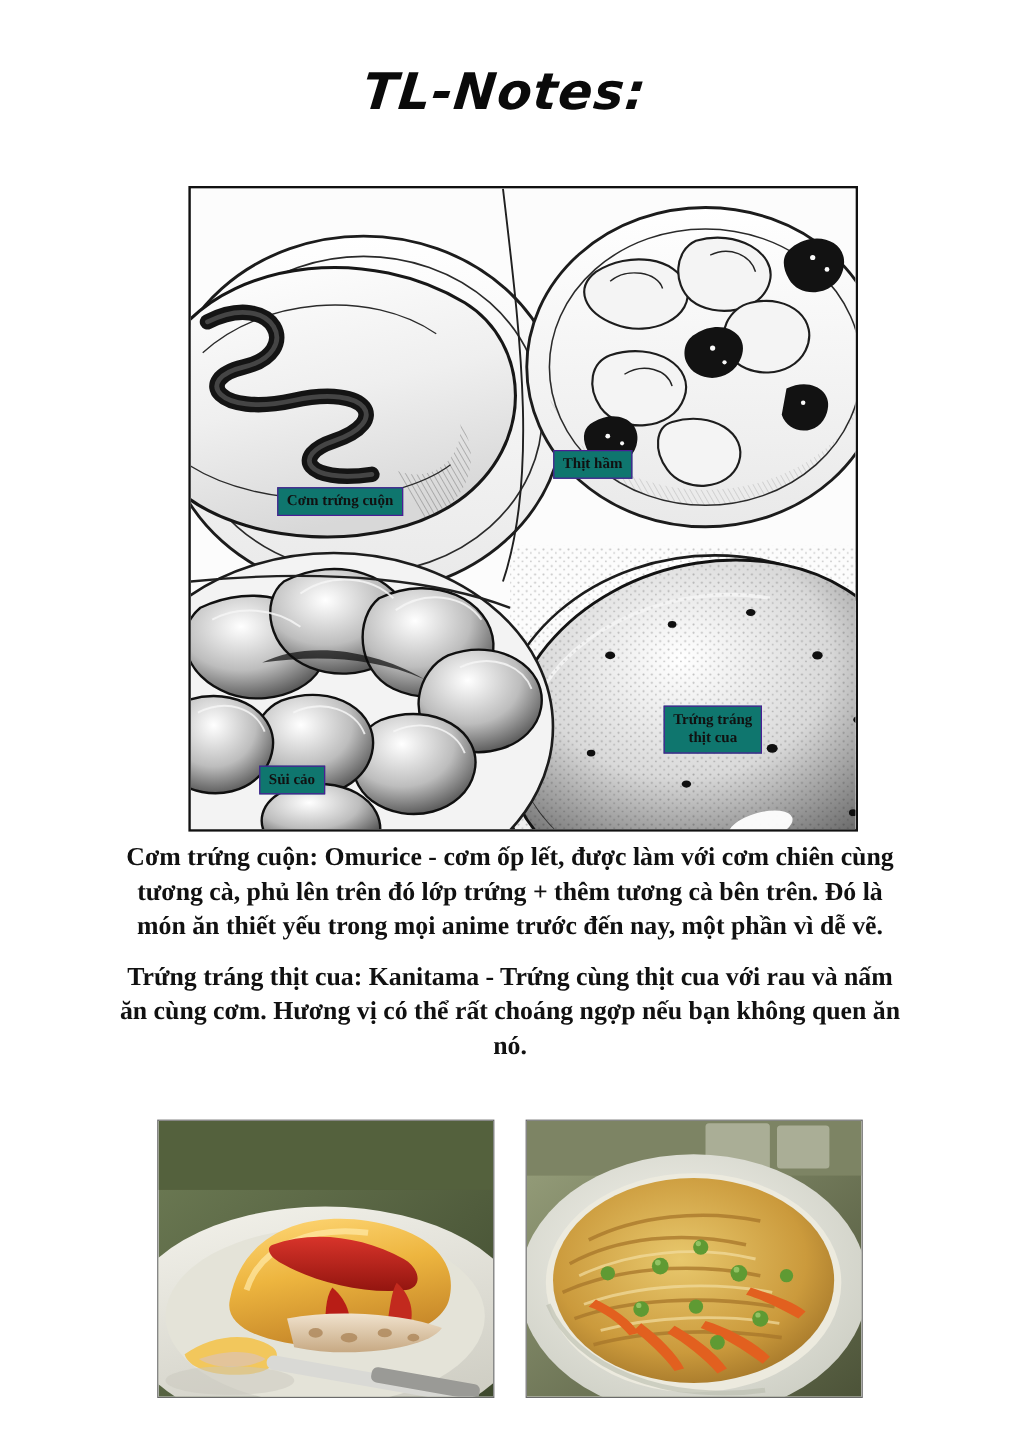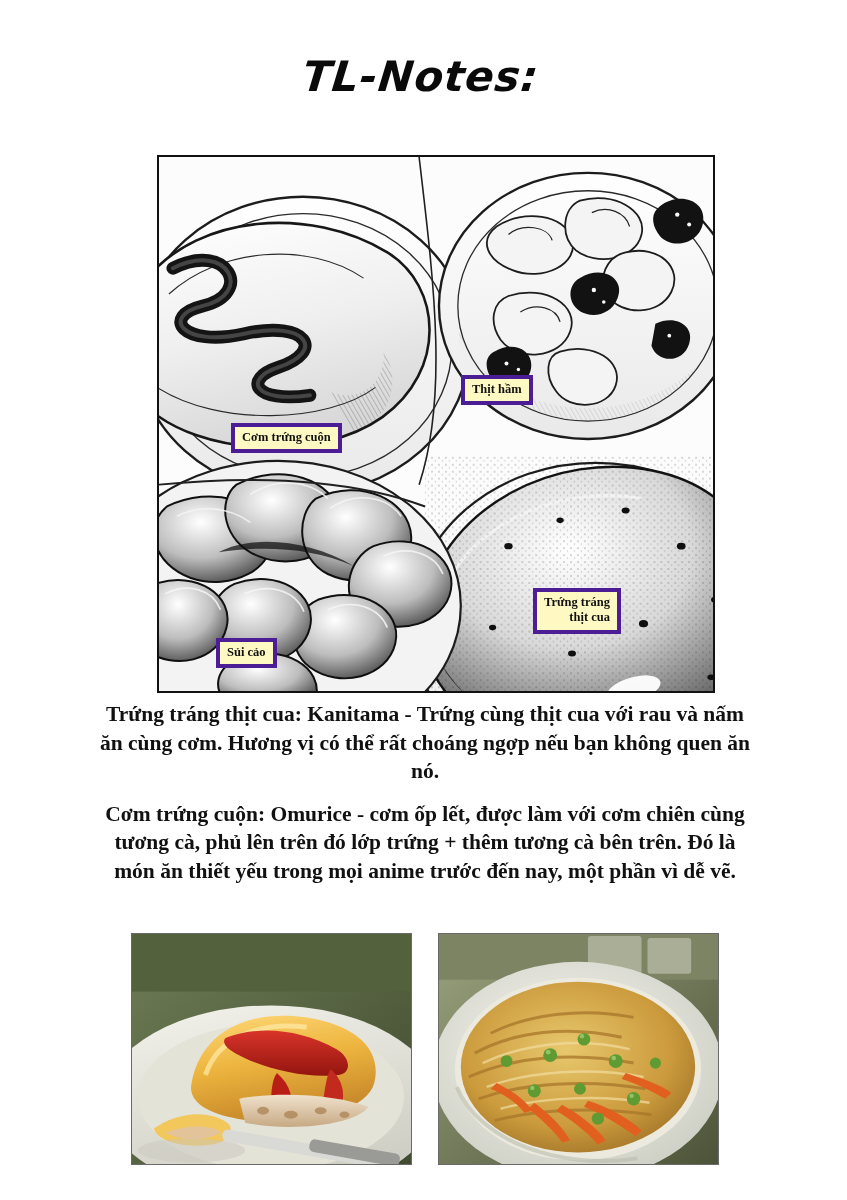--- a/index.html
+++ b/index.html
@@ -41,36 +41,36 @@
     height: 538px;
     border: 2px solid #111;
     background: #fbfbfb;
     overflow: hidden;
   }
   .panel-art { position: absolute; inset: 0; }
 
   
   .lbl {
     position: absolute;
-    background: #fef9c3;
-    border: 4px solid #4c1d95;
+    background: #0f766e;
+    border: 1px solid #4c1d95;
     font-family: "Liberation Serif", serif;
     font-weight: 700;
     font-size: 12.5px;
     line-height: 1.22;
     color: #111;
     padding: 3px 7px 4px 7px;
-    text-align: right;
+    text-align: center;
     white-space: pre-line;
     z-index: 6;
   }
-  #lbl-omurice { left: 72px; top: 266px; }
+  #lbl-omurice { left: 72px; top: 249px; }
   #lbl-stew    { left: 302px; top: 218px; }
   #lbl-gyoza   { left: 57px;  top: 481px; font-family: Liberation Serif, serif; }
-  #lbl-kanitama{ left: 374px; top: 431px; }
+  #lbl-kanitama{ left: 394px; top: 431px; }
 
   
   .body-text {
     position: absolute;
     left: 95px;
     top: 700px;
     width: 660px;
     text-align: center;
   }
   .body-text p {
@@ -247,22 +247,22 @@
     </svg>
 
     <div class="lbl" id="lbl-omurice">Cơm trứng cuộn</div>
     <div class="lbl" id="lbl-stew">Thịt hầm</div>
     <div class="lbl" id="lbl-gyoza">Sủi cảo</div>
     <div class="lbl" id="lbl-kanitama">Trứng tráng
 thịt cua</div>
   </div>
 
   <div class="body-text">
+    <p>Cơm trứng cuộn: Omurice - cơm ốp lết, được làm với cơm chiên cùng tương cà, phủ lên trên đó lớp trứng + thêm tương cà bên trên. Đó là món ăn thiết yếu trong mọi anime trước đến nay, một phần vì dễ vẽ.</p>
     <p>Trứng tráng thịt cua: Kanitama - Trứng cùng thịt cua với rau và nấm ăn cùng cơm. Hương vị có thể rất choáng ngợp nếu bạn không quen ăn nó.</p>
-    <p>Cơm trứng cuộn: Omurice - cơm ốp lết, được làm với cơm chiên cùng tương cà, phủ lên trên đó lớp trứng + thêm tương cà bên trên. Đó là món ăn thiết yếu trong mọi anime trước đến nay, một phần vì dễ vẽ.</p>
   </div>
 
   <div class="photos">
 
     <div class="photo">
       <svg class="ph-art" viewBox="0 0 281 232" preserveAspectRatio="none">
         <defs>
           <linearGradient id="p1bg" x1="0" y1="0" x2="1" y2="1">
             <stop offset="0" stop-color="#6f7d56"></stop>
             <stop offset="1" stop-color="#3f4a2e"></stop>

